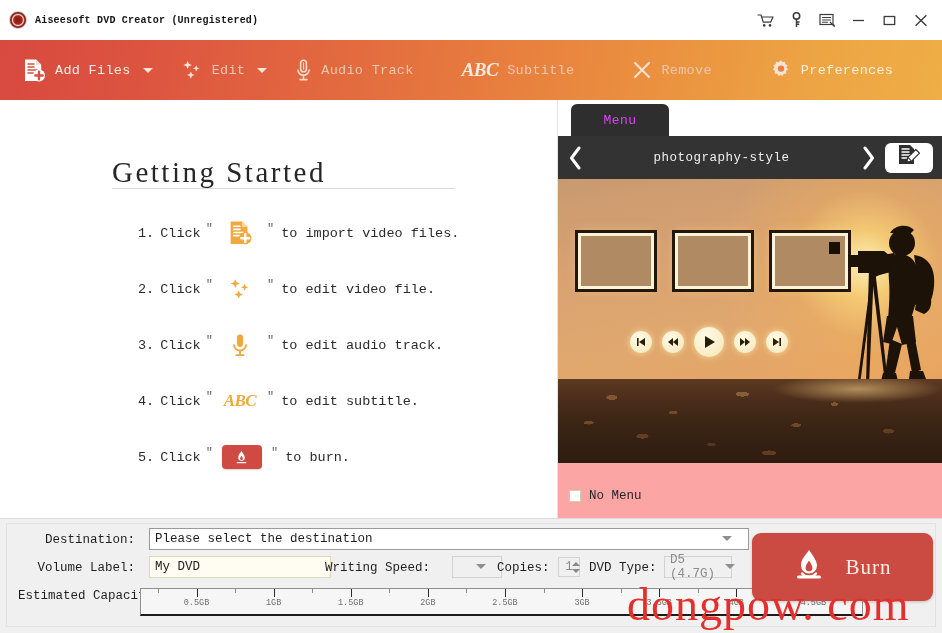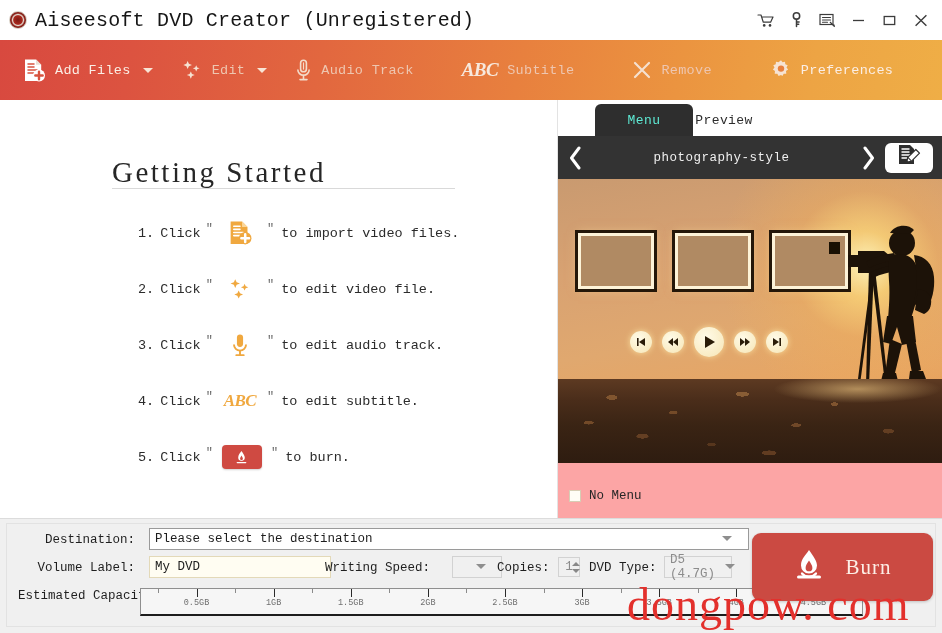--- a/index.html
+++ b/index.html
@@ -23,21 +23,21 @@
     display:flex; align-items:center;
   }
   .app-icon {
     width:18px; height:18px; margin-left:9px; margin-right:8px;
     border-radius:50%;
     background: radial-gradient(circle at 50% 50%, #7d1b14 0%, #a8281d 38%, #e8e2d8 48%, #8c2018 60%, #5d120d 100%);
     border:1px solid #d8cfc4;
     flex: 0 0 auto;
   }
   .app-title {
-    font-size:20px; font-weight:normal; color:#161616;
+    font-size:10px; font-weight:bold; color:#161616;
     letter-spacing:0.2px; white-space:nowrap;
   }
   .win-btns {
     position:absolute; right:6px; top:0; height:40px;
     display:flex; align-items:center; gap:0px;
   }
   .win-btn {
     width:31px; height:30px; display:flex; align-items:center; justify-content:center;
     color:#3c3c3c; cursor:pointer;
   }
@@ -109,23 +109,22 @@
     background:#ffffff;
   }
   .tabs { position:absolute; left:0; top:0; width:384px; height:36px; background:#ffffff; }
   .tab {
     position:absolute; top:4px; height:32px;
     display:flex; align-items:center; justify-content:center;
     font-size:13px; cursor:pointer; letter-spacing:0.4px;
   }
   .tab.active {
     left:13px; width:98px;
-    background:#2e2e2e; color:#5eead4;
+    background:#2e2e2e; color:#d946ef;
     border-radius:6px 6px 0 0;
-    margin-left:24px;
   }
   .tab.idle { left:118px; width:96px; color:#2c2c2c; background:transparent; }
 
   .menu-bar {
     position:absolute; left:0; top:36px; width:384px; height:43px;
     background:#333333; display:flex; align-items:center;
   }
   .arrow-btn {
     width:34px; height:43px; display:flex; align-items:center; justify-content:center;
     cursor:pointer; color:#ffffff;
@@ -470,23 +469,20 @@
       </div>
 
     </div>
   </div>
 
   <div class="right-pane">
 
     <div class="tabs">
       <div class="tab active">
         <span>Menu</span>
-      </div>
-      <div class="tab idle">
-        <span>Preview</span>
       </div>
     </div>
 
     <div class="menu-bar">
       <div class="arrow-btn">
         <svg width="15" height="24" viewBox="0 0 15 24">
             <path d="M11 2L3.5 12 11 22" fill="none" stroke="#ffffff" stroke-width="3" stroke-linecap="round" stroke-linejoin="round"></path>
           </svg>
       </div>
       <div class="menu-style-name">photography-style</div>

